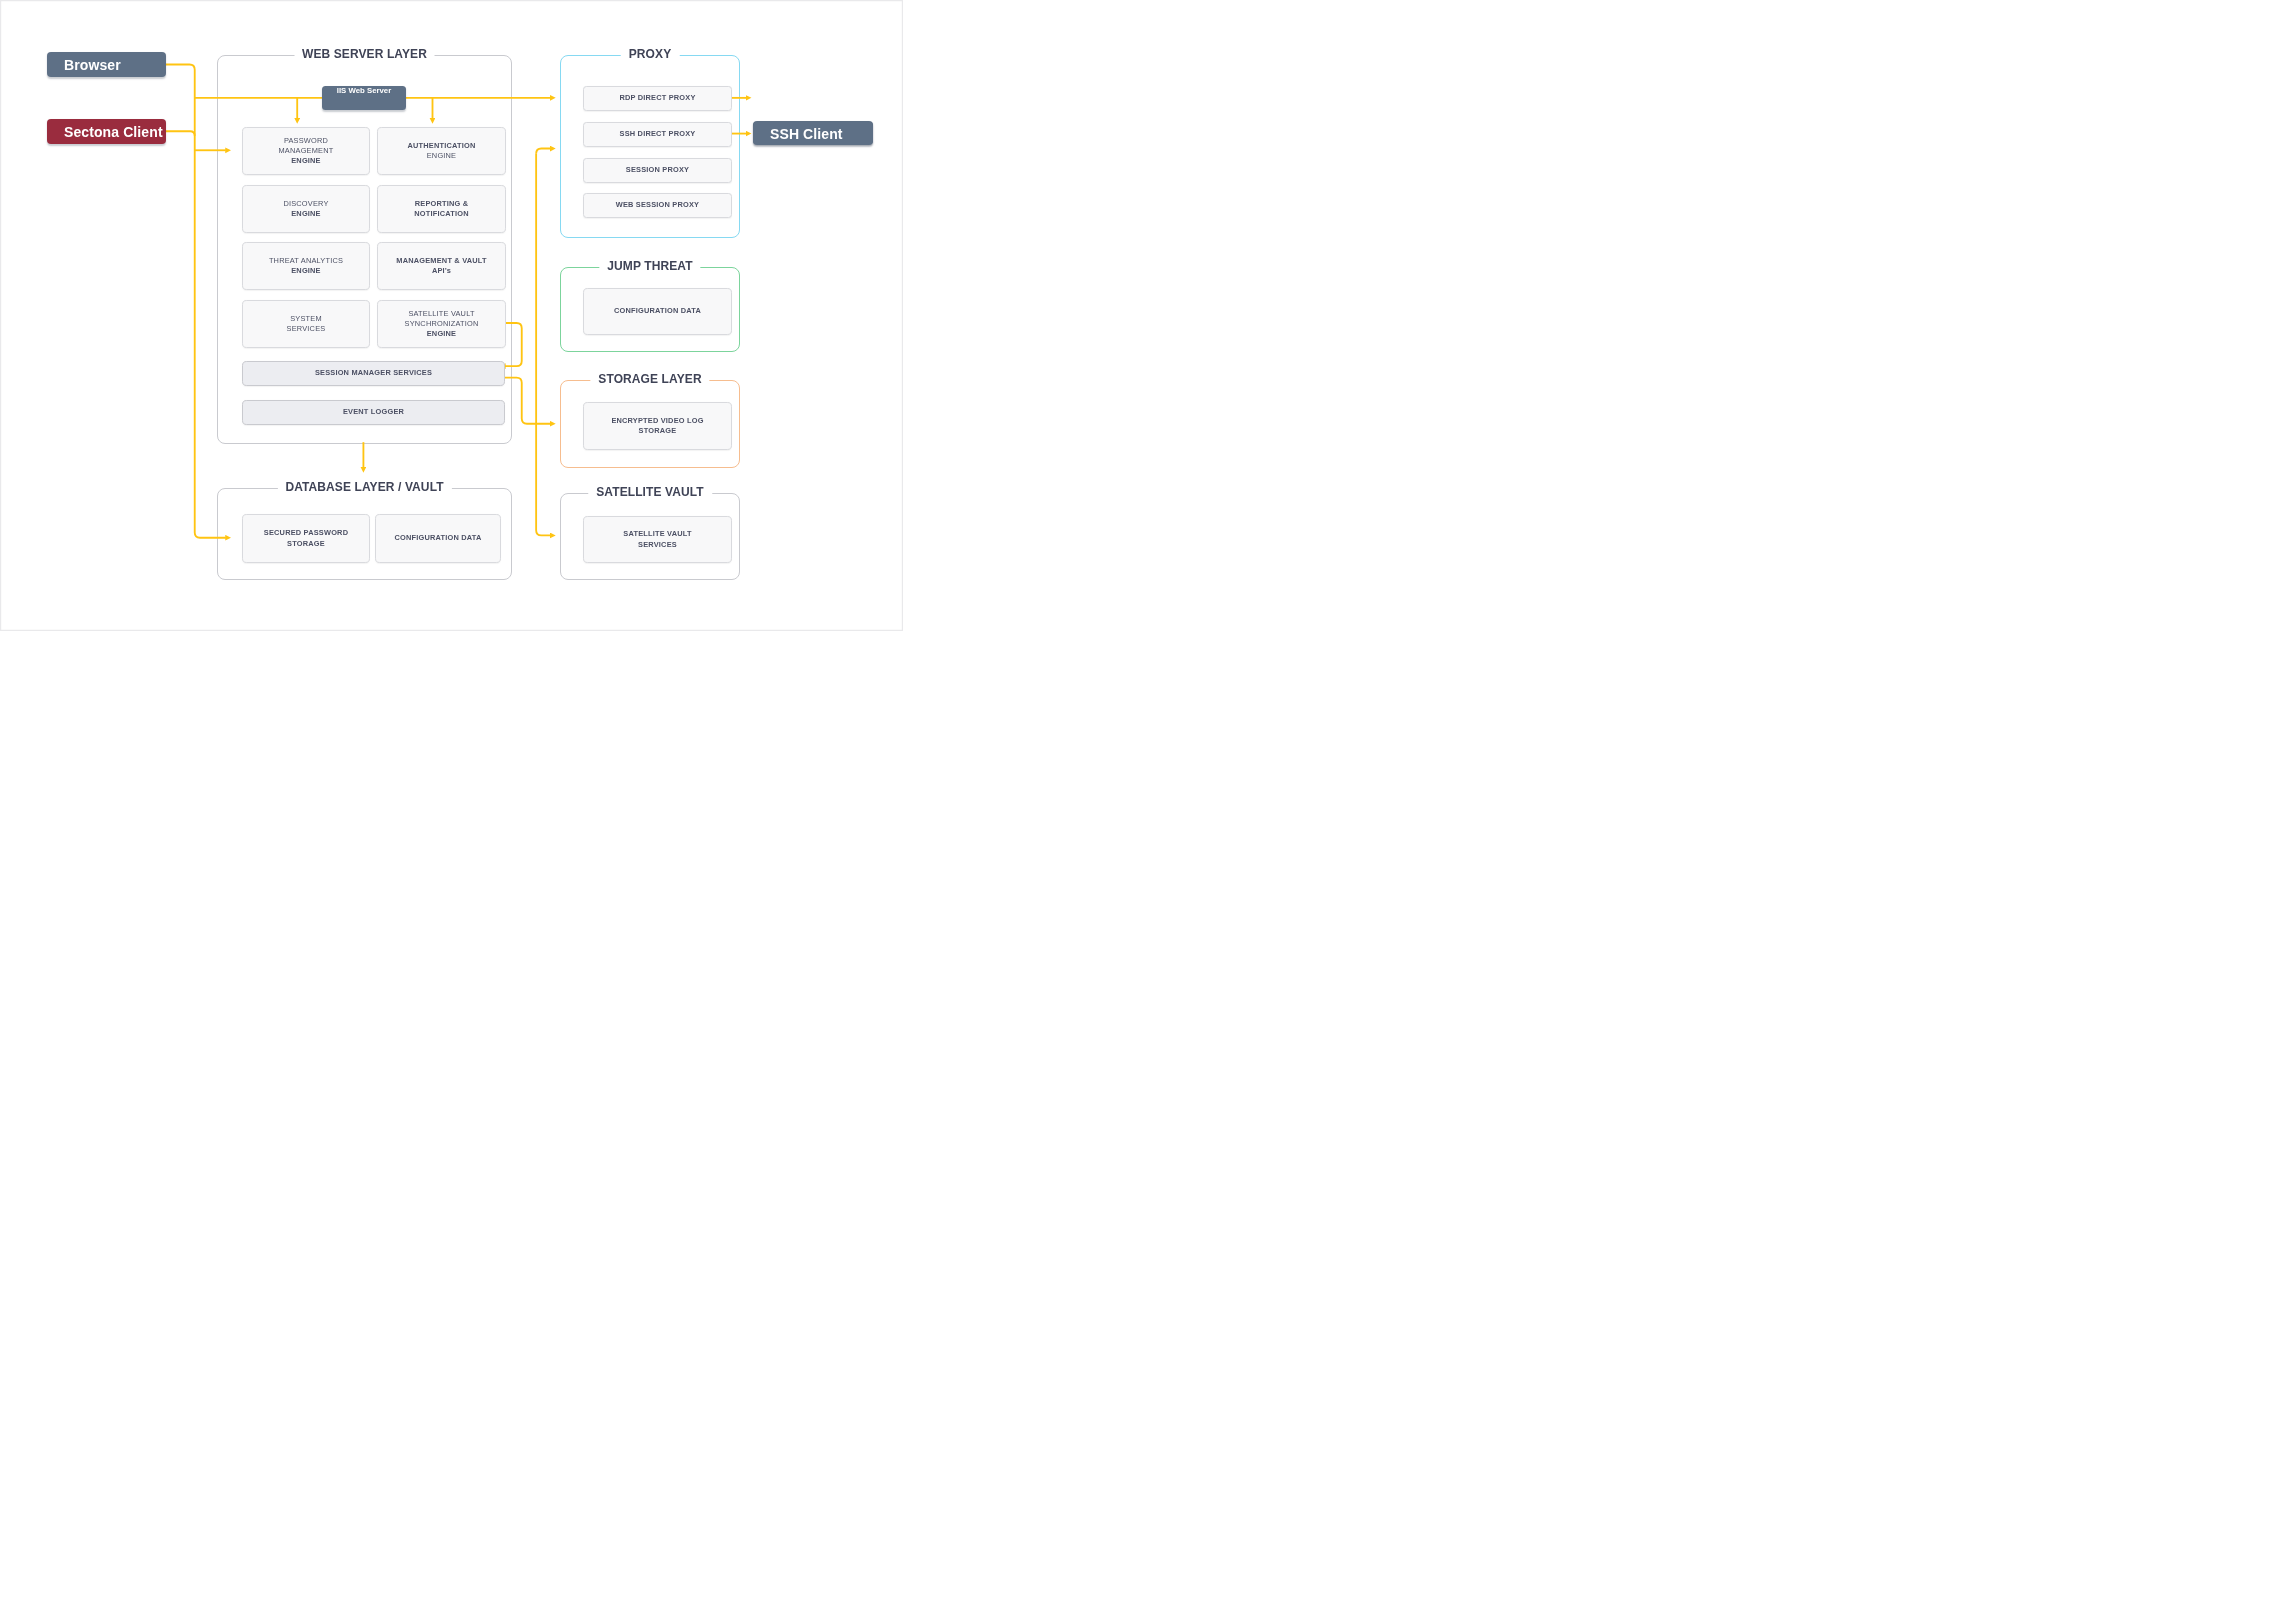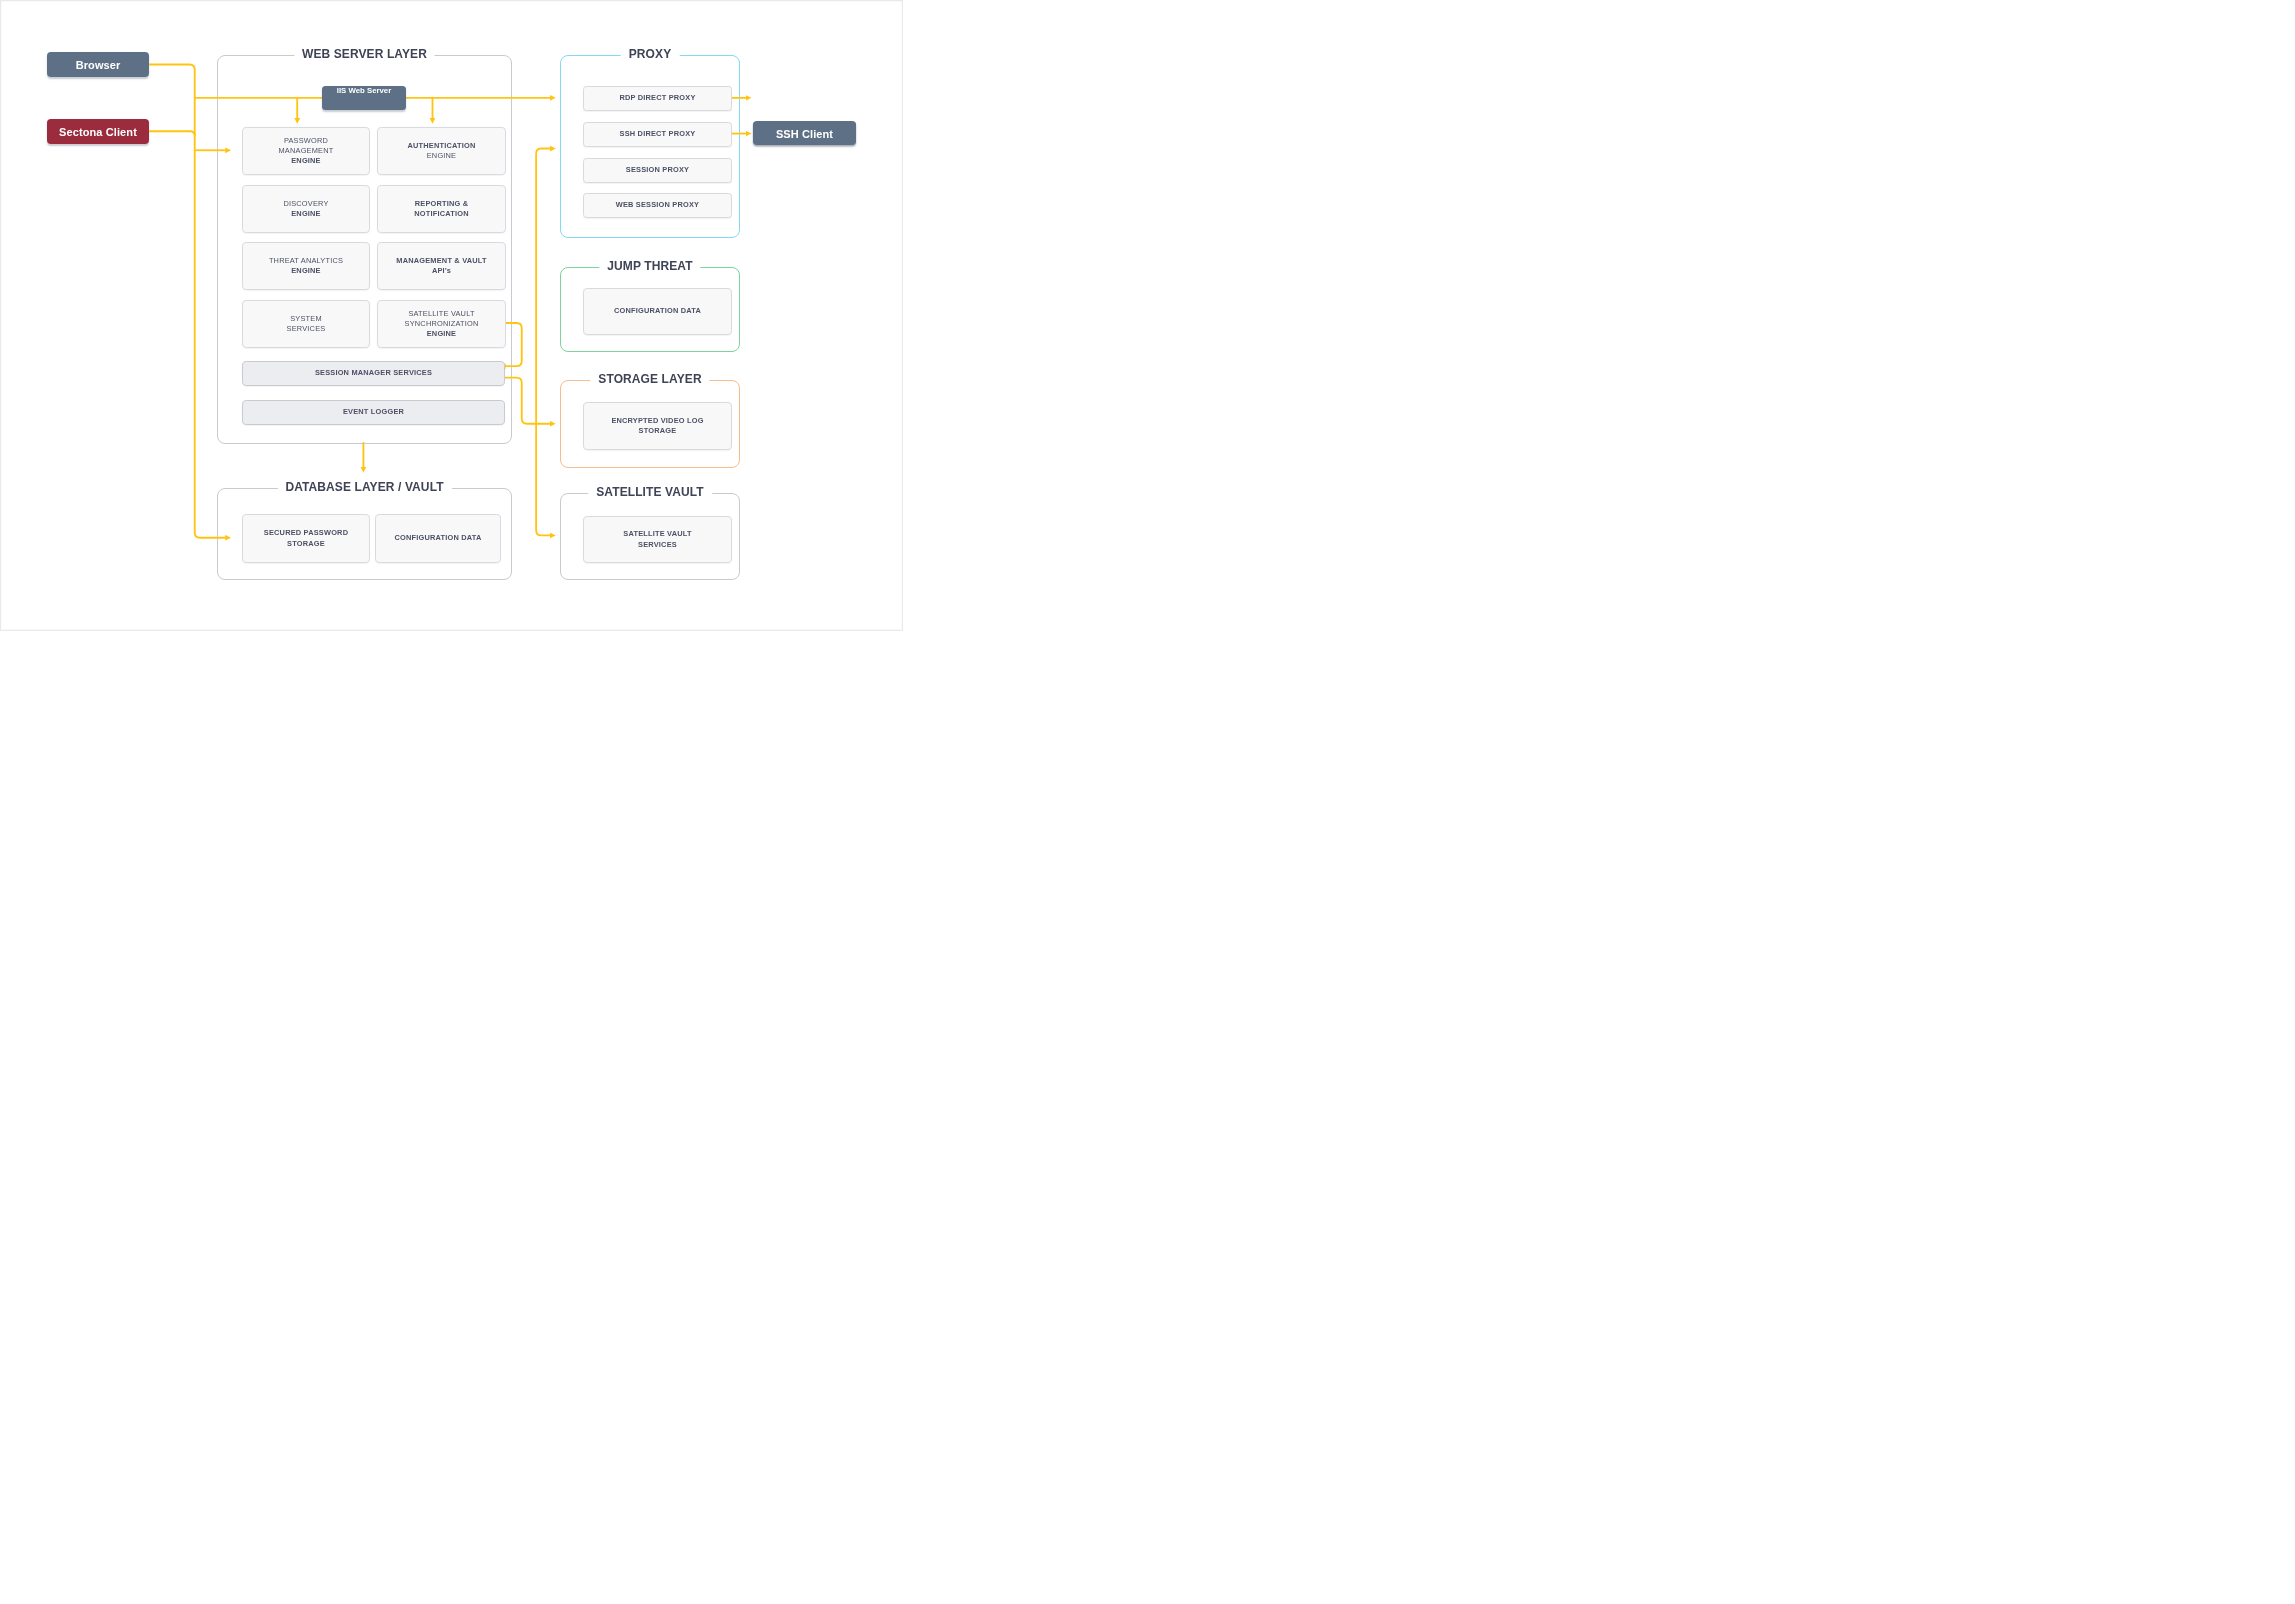--- a/index.html
+++ b/index.html
@@ -5,24 +5,25 @@
   html,body{margin:0;padding:0;background:#fff;}
   .canvas{
     position:relative;width:903px;height:631px;background:#ffffff;
     box-shadow:inset 0 0 0 1.2px #e9e9eb;
     font-family:"Liberation Sans","DejaVu Sans",sans-serif;
     overflow:hidden;
   }
   .abs{position:absolute;}
   
   .client{
-    display:flex;align-items:center;justify-content:center;
+    display:flex;align-items:center;justify-content:flex-start;
     background:#5e7086;border-radius:4px;color:#ffffff;
-    font-size:11px;font-weight:bold;letter-spacing:0.1px;
+    font-size:14px;font-weight:bold;letter-spacing:0.1px;
     box-shadow:0 1.2px 1.7px rgba(40,50,70,.25);
+    padding-left:17px;
   }
   .client--red{background:#9a2c3e;}
   
   .panel{
     position:absolute;border:1.2px solid #c9cacf;border-radius:8px;background:transparent;
   }
   .panel--cyan{border-color:#86d9f2;}
   .panel--green{border-color:#7cd49c;}
   .panel--orange{border-color:#f6bd8f;}
   .panel__title{

